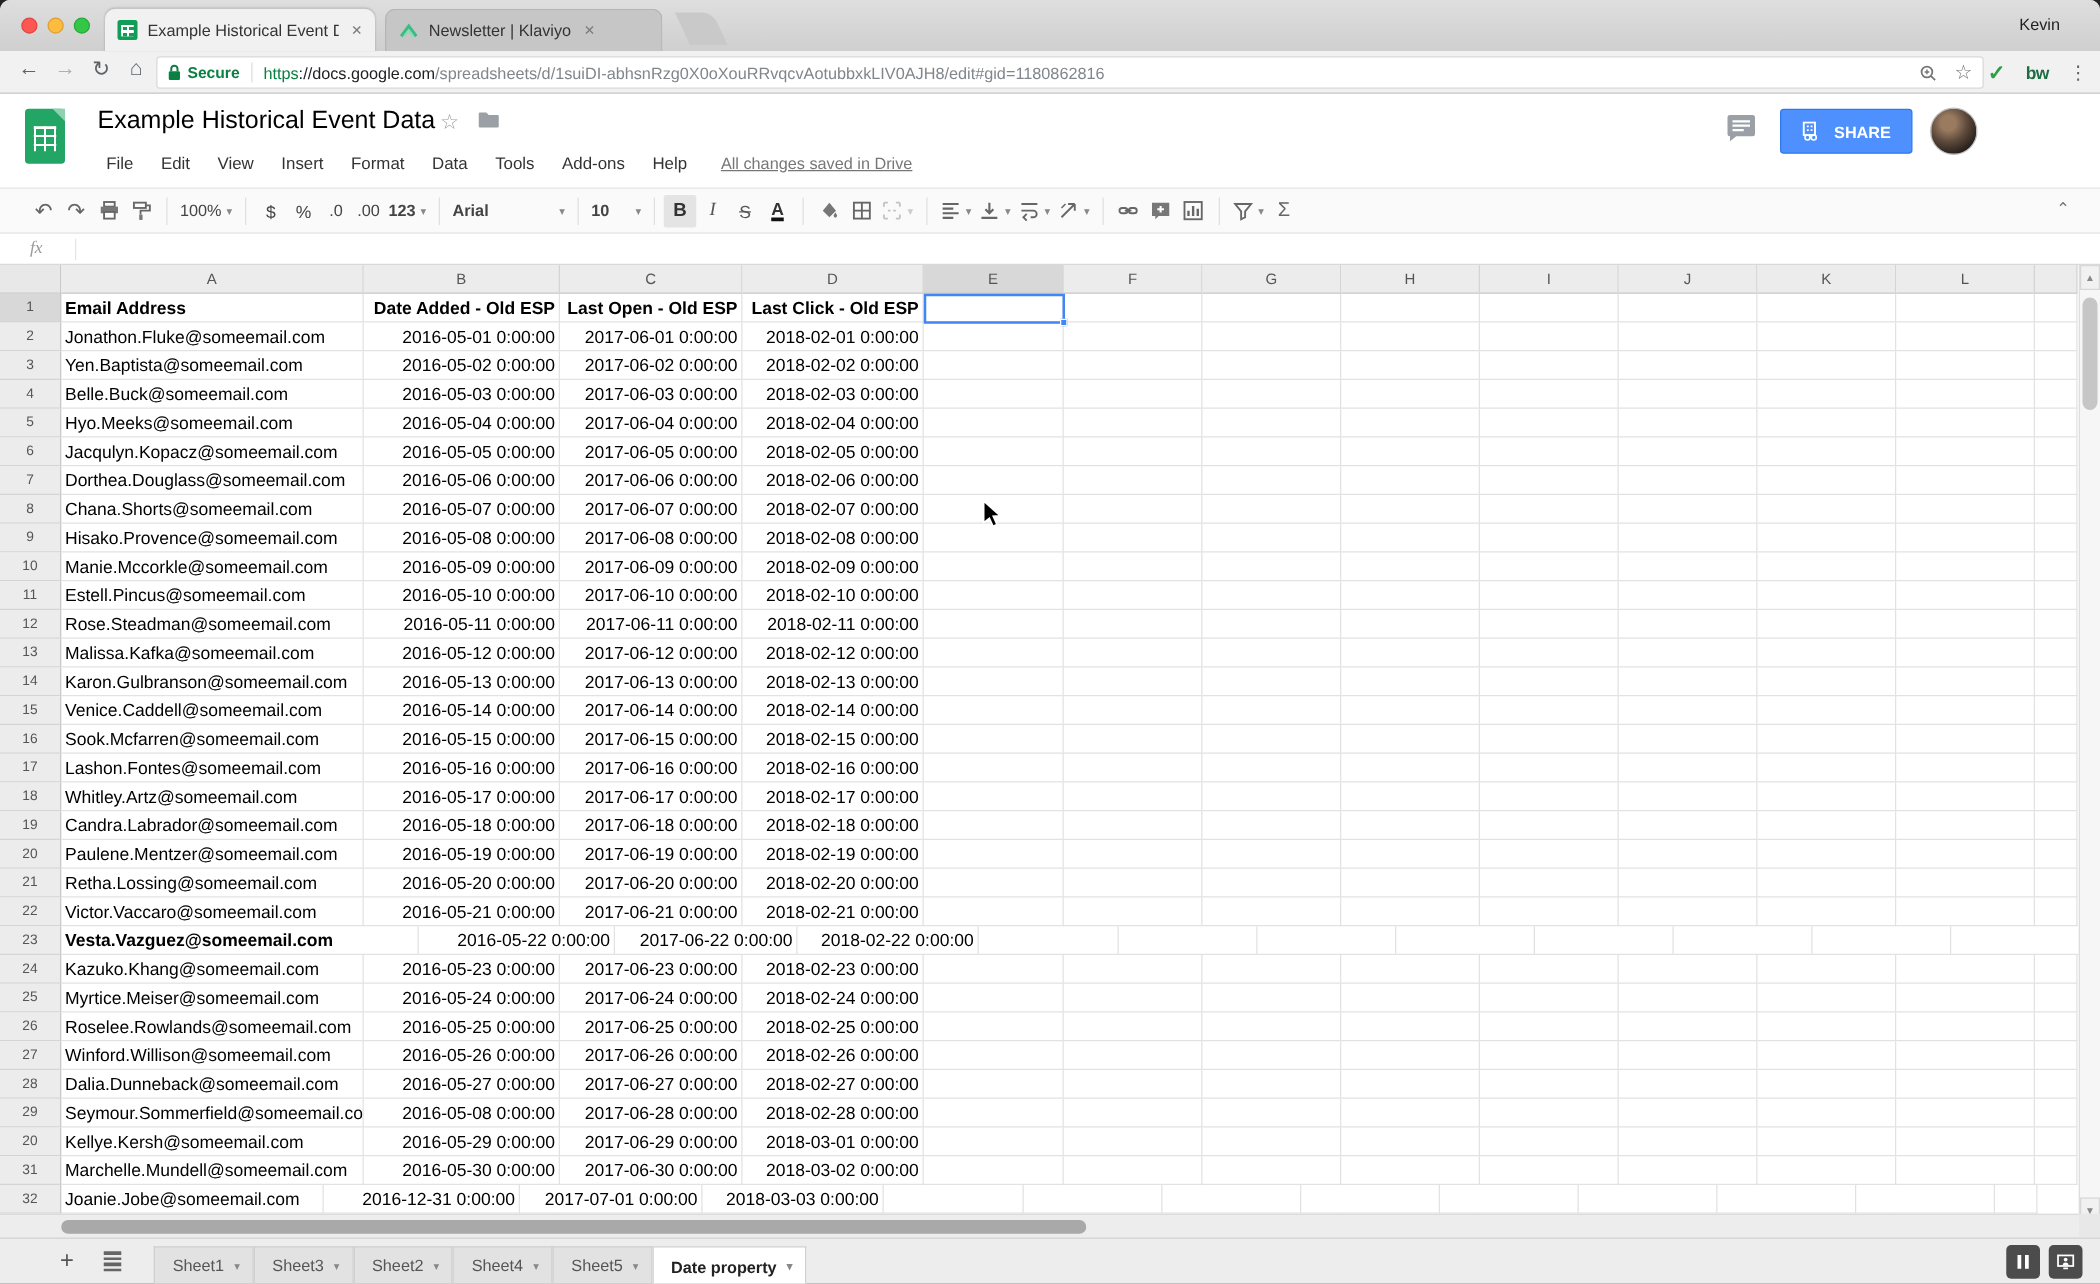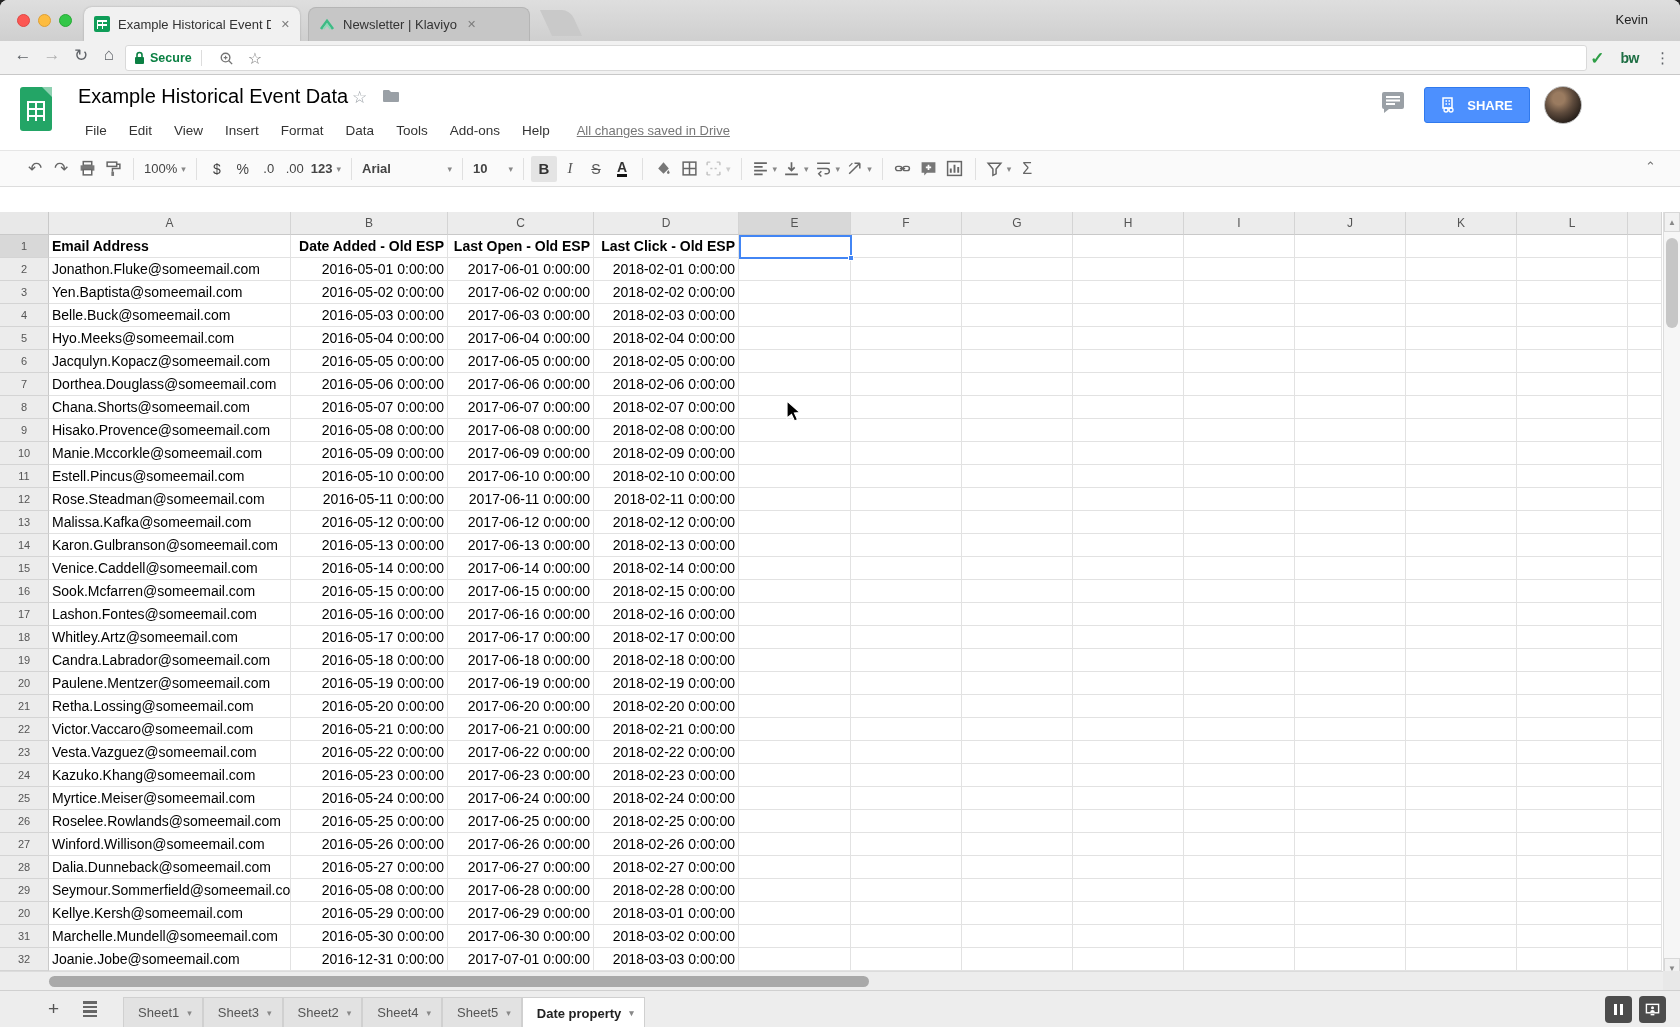--- a/index.html
+++ b/index.html
@@ -161,20 +161,21 @@
     <span class="nav-ic" style="left:96px;">⌂</span>
     <div id="urlbox">
       <span id="secure-chip">
         <svg width="11" height="14" viewBox="0 0 11 14">
             <rect x="1" y="6" width="9" height="7" rx="1" fill="#0b8043"></rect>
             <path d="M3 6 V4 a2.5 2.5 0 0 1 5 0 V6" stroke="#0b8043" stroke-width="1.6" fill="none"></path>
           </svg>
         <span>Secure</span>
       </span>
       <span class="chip-sep"></span>
+      <span id="url-text"><span class="scheme">https</span><span class="host">://docs.google.com</span><span>/spreadsheets/d/1suiDI-abhsnRzg0X0oXouRRvqcvAotubbxkLIV0AJH8/edit#gid=1180862816</span></span>
       <span class="right-ics">
         <svg width="15" height="15" viewBox="0 0 16 16">
             <circle cx="7" cy="7" r="4.6" stroke="#757575" stroke-width="1.5" fill="none"></circle>
             <path d="M10.5 10.5 L14 14" stroke="#757575" stroke-width="1.5"></path>
             <path d="M5 7 h4 M7 5 v4" stroke="#757575" stroke-width="1.2"></path>
           </svg>
         <span style="font-size:16px;">☆</span>
       </span>
     </div>
     <div class="ext-area">
@@ -357,20 +358,24 @@
           <path d="M2 3 h12 L9.5 8.5 V13 l-3 1.5 V8.5 Z"></path>
         </svg>
       <span class="caret">▾</span>
     </span>
     <span class="tb-btn">
         <span style="font-size:16px; color:#666;">Σ</span>
       </span>
     <span class="tb-collapse">⌃</span>
   </div>
 
+  <div id="formulabar">
+    <span id="fx">fx</span>
+    <span class="fx-sep"></span>
+  </div>
 
   <div id="grid">
     <div id="colhdrs">
         <div class="corner"></div>
         <div class="colhdr" style="width: 242px;">A</div>
         <div class="colhdr" style="width: 157px;">B</div>
         <div class="colhdr" style="width: 146px;">C</div>
         <div class="colhdr" style="width: 145px;">D</div>
         <div class="colhdr sel" style="width: 112px;">E</div>
         <div class="colhdr" style="width: 111px;">F</div>
@@ -730,21 +735,21 @@
           <div class="cell num" style="width: 111px;"></div>
           <div class="cell num" style="width: 111px;"></div>
           <div class="cell num" style="width: 111px;"></div>
           <div class="cell num" style="width: 111px;"></div>
           <div class="cell num" style="width: 111px;"></div>
           <div class="cell num" style="width: 111px;"></div>
           <div class="cell num" style="width: 34px;"></div>
         </div>
         <div class="grow">
           <div class="rowhdr">23</div>
-          <div class="cell txt" style="width: 242px;">Vesta.Vazguez@someemail.com</div>
+          <div class="cell txt" style="width: 286px; font-weight: bold;">Vesta.Vazguez@someemail.com</div>
           <div class="cell num" style="width: 157px;">2016-05-22 0:00:00</div>
           <div class="cell num" style="width: 146px;">2017-06-22 0:00:00</div>
           <div class="cell num" style="width: 145px;">2018-02-22 0:00:00</div>
           <div class="cell num" style="width: 112px;"></div>
           <div class="cell num" style="width: 111px;"></div>
           <div class="cell num" style="width: 111px;"></div>
           <div class="cell num" style="width: 111px;"></div>
           <div class="cell num" style="width: 111px;"></div>
           <div class="cell num" style="width: 111px;"></div>
           <div class="cell num" style="width: 111px;"></div>
@@ -874,21 +879,21 @@
           <div class="cell num" style="width: 111px;"></div>
           <div class="cell num" style="width: 111px;"></div>
           <div class="cell num" style="width: 111px;"></div>
           <div class="cell num" style="width: 111px;"></div>
           <div class="cell num" style="width: 111px;"></div>
           <div class="cell num" style="width: 111px;"></div>
           <div class="cell num" style="width: 34px;"></div>
         </div>
         <div class="grow">
           <div class="rowhdr">32</div>
-          <div class="cell txt" style="width: 242px;">Joanie.Jobe@someemail.com</div>
+          <div class="cell txt" style="width: 210px;">Joanie.Jobe@someemail.com</div>
           <div class="cell num" style="width: 157px;">2016-12-31 0:00:00</div>
           <div class="cell num" style="width: 146px;">2017-07-01 0:00:00</div>
           <div class="cell num" style="width: 145px;">2018-03-03 0:00:00</div>
           <div class="cell num" style="width: 112px;"></div>
           <div class="cell num" style="width: 111px;"></div>
           <div class="cell num" style="width: 111px;"></div>
           <div class="cell num" style="width: 111px;"></div>
           <div class="cell num" style="width: 111px;"></div>
           <div class="cell num" style="width: 111px;"></div>
           <div class="cell num" style="width: 111px;"></div>

